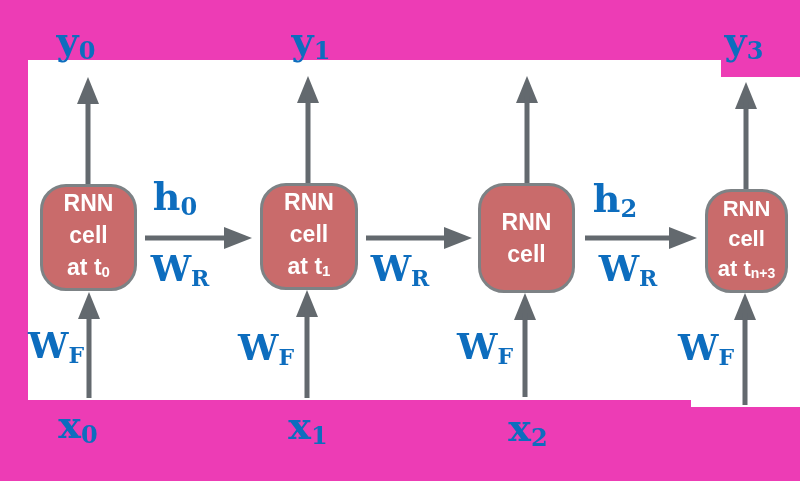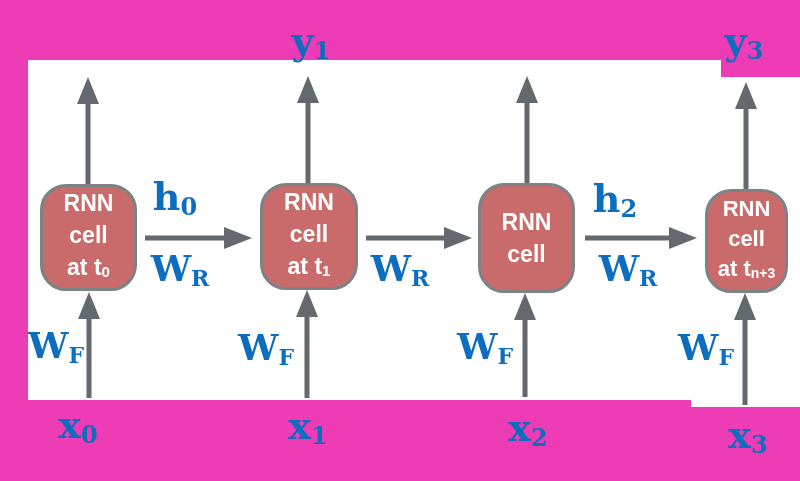--- a/index.html
+++ b/index.html
@@ -96,20 +96,21 @@
   .ha-2{left:585px;top:225px;width:112px;}
 </style>
 </head>
 <body>
 
 <div class="stage">
 
   <div class="board board-main"></div>
   <div class="board board-right"></div>
 
+  <div class="lbl y-0"><span>y</span><span class="sub">0</span></div>
   <div class="lbl y-1"><span>y</span><span class="sub">1</span></div>
   <div class="lbl y-3"><span>y</span><span class="sub">3</span></div>
 
   <div class="arrow-v oa-0">
       <div class="head"></div>
       <div class="shaft"></div>
     </div>
   <div class="arrow-v oa-1">
       <div class="head"></div>
       <div class="shaft"></div>
@@ -181,15 +182,14 @@
   <div class="lbl lbl-w wr-2"><span>W</span><span class="sub">R</span></div>
 
   <div class="lbl lbl-w wf-0"><span>W</span><span class="sub">F</span></div>
   <div class="lbl lbl-w wf-1"><span>W</span><span class="sub">F</span></div>
   <div class="lbl lbl-w wf-2"><span>W</span><span class="sub">F</span></div>
   <div class="lbl lbl-w wf-3"><span>W</span><span class="sub">F</span></div>
 
   <div class="lbl x-0"><span>x</span><span class="sub">0</span></div>
   <div class="lbl x-1"><span>x</span><span class="sub">1</span></div>
   <div class="lbl x-2"><span>x</span><span class="sub">2</span></div>
-  <div class="lbl x-3"><span>x</span><span class="sub">3</span></div>
 
 </div>
 
 </body></html>

